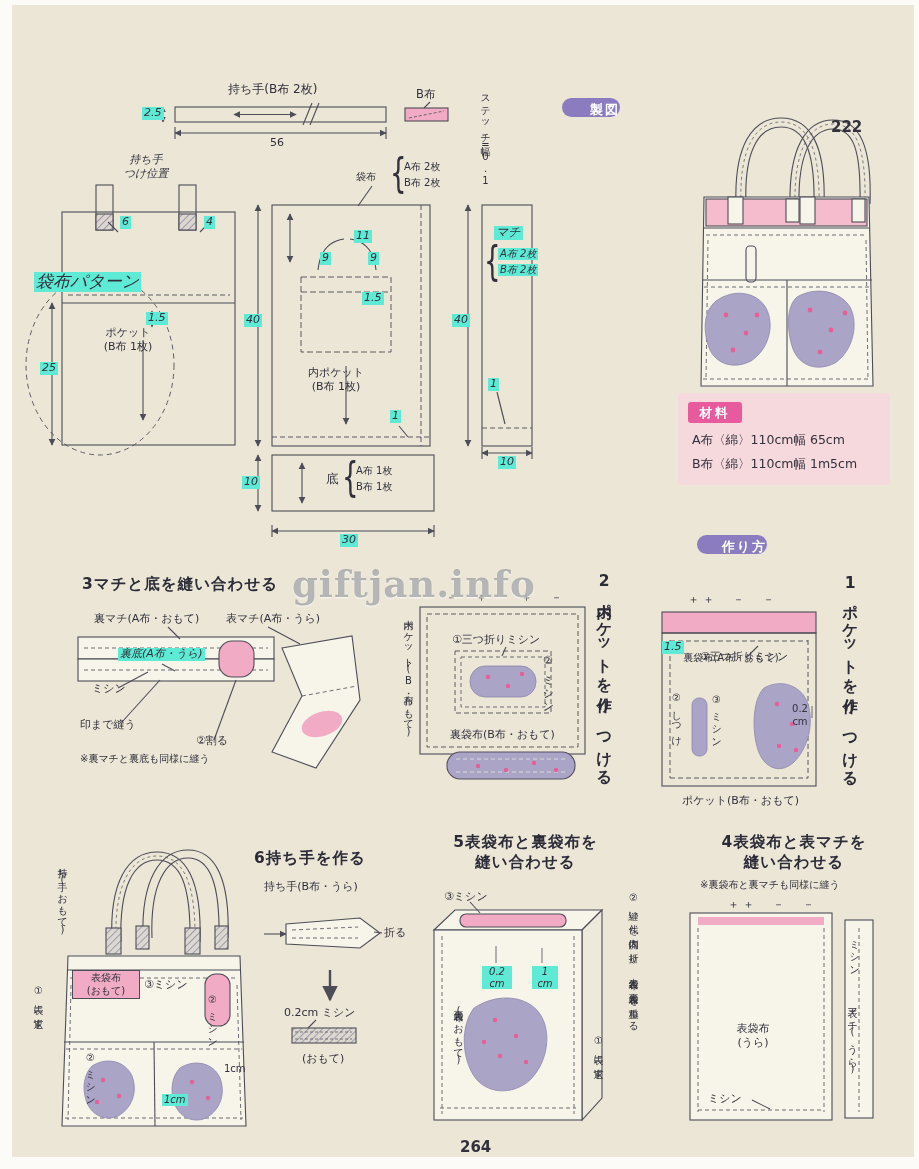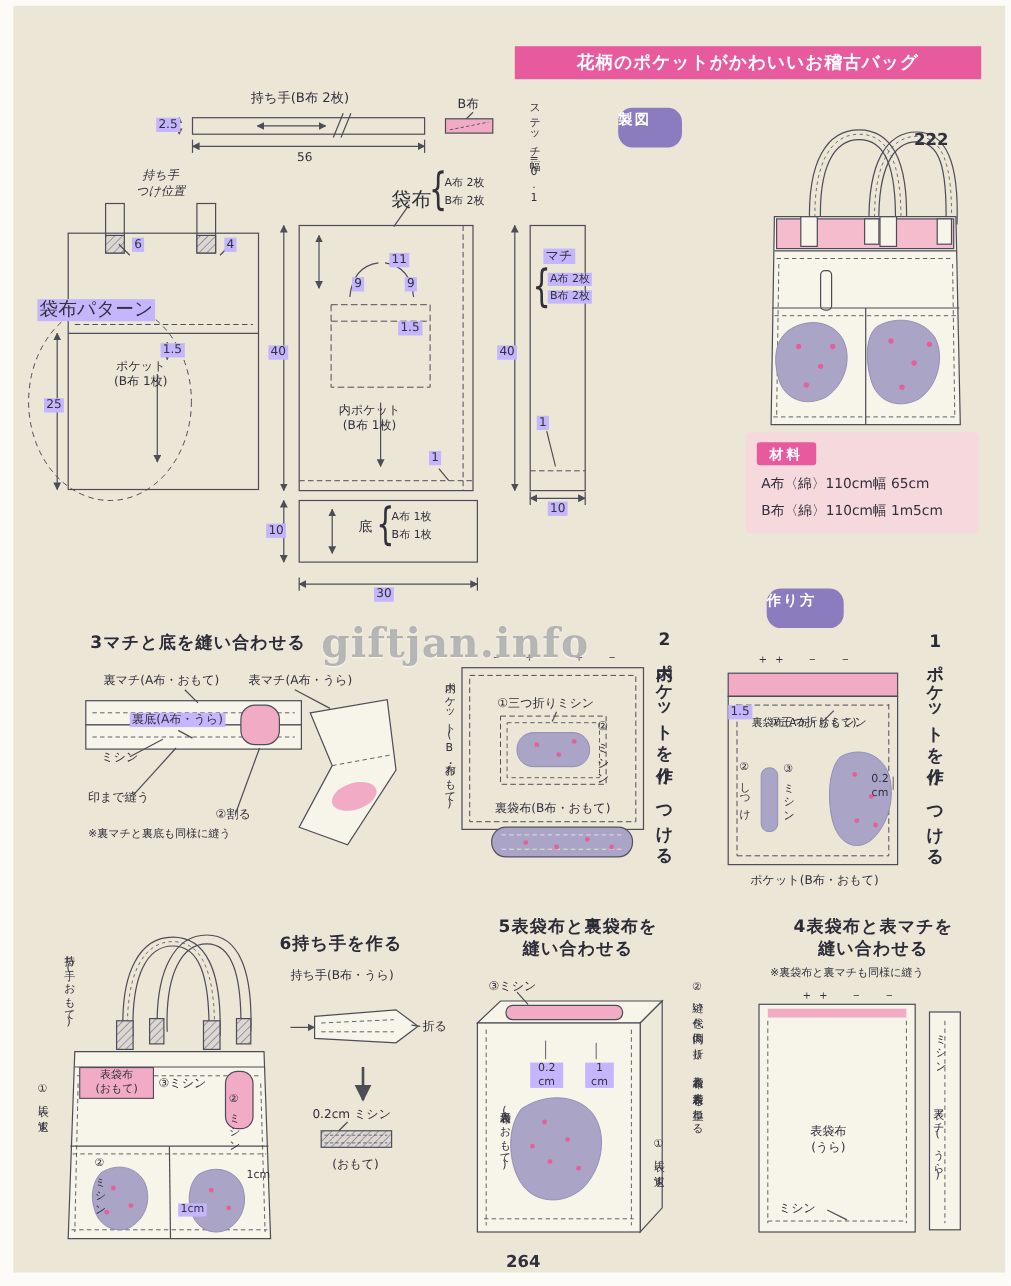--- a/index.html
+++ b/index.html
@@ -5,27 +5,27 @@
   * { margin:0; padding:0; box-sizing:border-box; }
   html,body { width:919px; height:1169px; overflow:hidden; }
   body { font-family:"DejaVu Sans", sans-serif; background:#fbfaf6; position:relative; color:#31303c; }
   #page { position:absolute; inset:0; }
   .paper { position:absolute; left:12px; top:5px; right:5px; bottom:12px; background:#ebe6d6; z-index:0; }
   svg.art { position:absolute; left:0; top:0; z-index:1; }
   .edge { position:absolute; background:#fcfbf8; z-index:6; }
   .lbl { position:absolute; font-size:11px; line-height:1.3; white-space:pre-line; z-index:3; }
   .c { text-align:center; }
   .sm { font-size:10px; }
-  .dim { background:#c4b5fd; padding:0 2px; line-height:1.15; }
+  .dim { background:#5eead4; padding:0 2px; line-height:1.15;font-style:italic; }
   .vert { writing-mode:vertical-rl; text-orientation:upright; letter-spacing:1px; }
   .stitle { font-size:15.5px; font-weight:bold; letter-spacing:1px; color:#2c2b38; }
   .banner { background:var(--accent-pink,#e85a9e); color:#fff; font-weight:bold; font-size:16px;
             text-align:center; line-height:30px; height:30px; letter-spacing:1px; }
   .badge { background:var(--badge-purple,#8a7cbe); color:#fff; font-weight:bold; font-size:13px;
-           text-align:left; border-radius:13px; line-height:24px; height:36px; letter-spacing:2px; }
+           text-align:right; border-radius:13px; line-height:24px; height:19px; letter-spacing:2px; }
   .pinkbox { background:var(--fill-pink,#f2abc4); border:1px solid #4d4d58; text-align:center;
              line-height:1.25; padding:1px 2px; }
   .ptag { background:var(--accent-pink,#e85a9e); color:#fff; font-weight:bold; font-size:12.5px;
           text-align:center; border-radius:3px; line-height:21px; height:21px; letter-spacing:3px; }
   .brace { font-size:26px; transform:scaleY(1.55); transform-origin:center; z-index:3; position:absolute; }
   .wm { font-family:"DejaVu Serif", serif; font-size:37px; font-weight:bold; letter-spacing:1px;
         color:rgba(125,125,132,.55); text-shadow:0 1px 2px rgba(255,255,255,.8); z-index:4; }
   .bold { font-weight:bold; }
 </style>
 </head>
@@ -273,42 +273,41 @@
         <line x1="698" y1="928" x2="698" y2="1112" stroke-dasharray="4 3" stroke-width=".8"></line>
         <line x1="824" y1="928" x2="824" y2="1112" stroke-dasharray="4 3" stroke-width=".8"></line>
         <line x1="698" y1="1110" x2="824" y2="1110" stroke-dasharray="4 3" stroke-width=".8"></line>
         <rect x="845" y="920" width="28" height="198" fill="#f7f4e9"></rect>
         <line x1="859" y1="928" x2="859" y2="1112" stroke-dasharray="4 3" stroke-width=".8"></line>
         <line x1="752" y1="1100" x2="770" y2="1109"></line>
       </g>
     </g>
   </svg>
 
-  <div class="lbl banner" style="left:468px; top:42px; width:424px;">花柄のポケットがかわいいお稽古バッグ</div>
   <div class="lbl badge" style="left:562px; top:98px; width:58px;">製図</div>
   <div class="lbl bold" style="left:831px; top:118px; font-size:15px;">222</div>
   <div class="lbl badge" style="left:697px; top:535px; width:70px;">作り方</div>
   <div class="lbl wm" style="left:292px; top:560px;">giftjan.info</div>
   <div class="lbl bold" style="left:460px; top:1138px; font-size:15px;">264</div>
 
   <div class="lbl" style="left:228px; top:82px; font-size:12px;">持ち手(B布 2枚)</div>
   <div class="lbl dim" style="left:142px; top:107px;">2.5</div>
   <div class="lbl" style="left:270px; top:136px;">56</div>
   <div class="lbl" style="left:416px; top:87px; font-size:11.5px;">B布</div>
   <div class="lbl vert sm" style="left:479px; top:88px; height:125px;">ステッチ幅=0.1</div>
   <div class="lbl c" style="left:110px; top:153px; width:72px;font-style:italic;">持ち手
 つけ位置</div>
   <div class="lbl dim" style="left:120px; top:216px;">6</div>
   <div class="lbl dim" style="left:204px; top:216px;">4</div>
   <div class="lbl dim" style="left:34px; top:272px; font-size:17px;">袋布パターン</div>
   <div class="lbl c" style="left:86px; top:326px; width:84px;">ポケット
 (B布 1枚)</div>
   <div class="lbl dim" style="left:40px; top:362px;">25</div>
   <div class="lbl dim" style="left:146px; top:312px;">1.5</div>
-  <div class="lbl" style="left:356px; top:170px; font-size:18px;">袋布</div>
+  <div class="lbl" style="left:356px; top:170px; font-size:10px;">袋布</div>
   <div class="lbl brace" style="left:390px; top:158px;">{</div>
   <div class="lbl sm" style="left:404px; top:160px;">A布 2枚</div>
   <div class="lbl sm" style="left:404px; top:176px;">B布 2枚</div>
   <div class="lbl dim" style="left:244px; top:314px;">40</div>
   <div class="lbl dim" style="left:354px; top:230px;">11</div>
   <div class="lbl dim" style="left:320px; top:252px;">9</div>
   <div class="lbl dim" style="left:368px; top:252px;">9</div>
   <div class="lbl dim" style="left:362px; top:292px;">1.5</div>
   <div class="lbl c" style="left:290px; top:366px; width:92px;">内ポケット
 (B布 1枚)</div>

